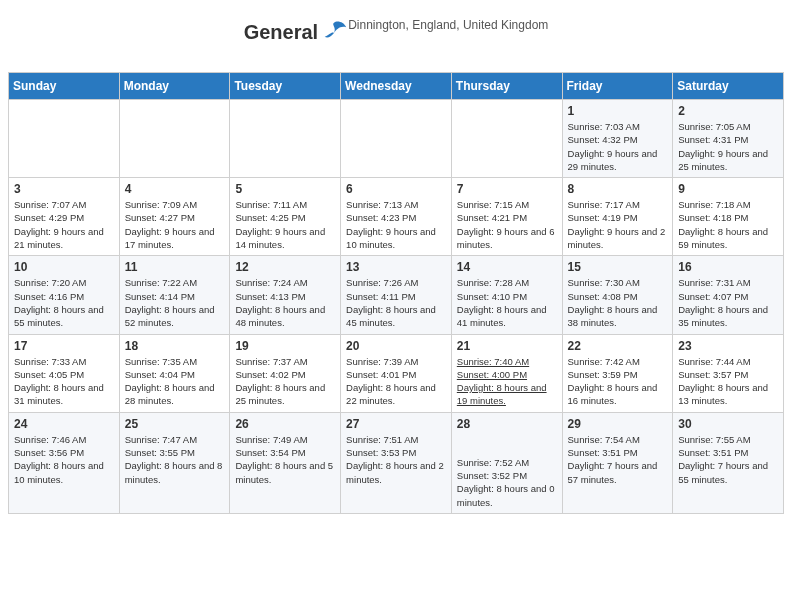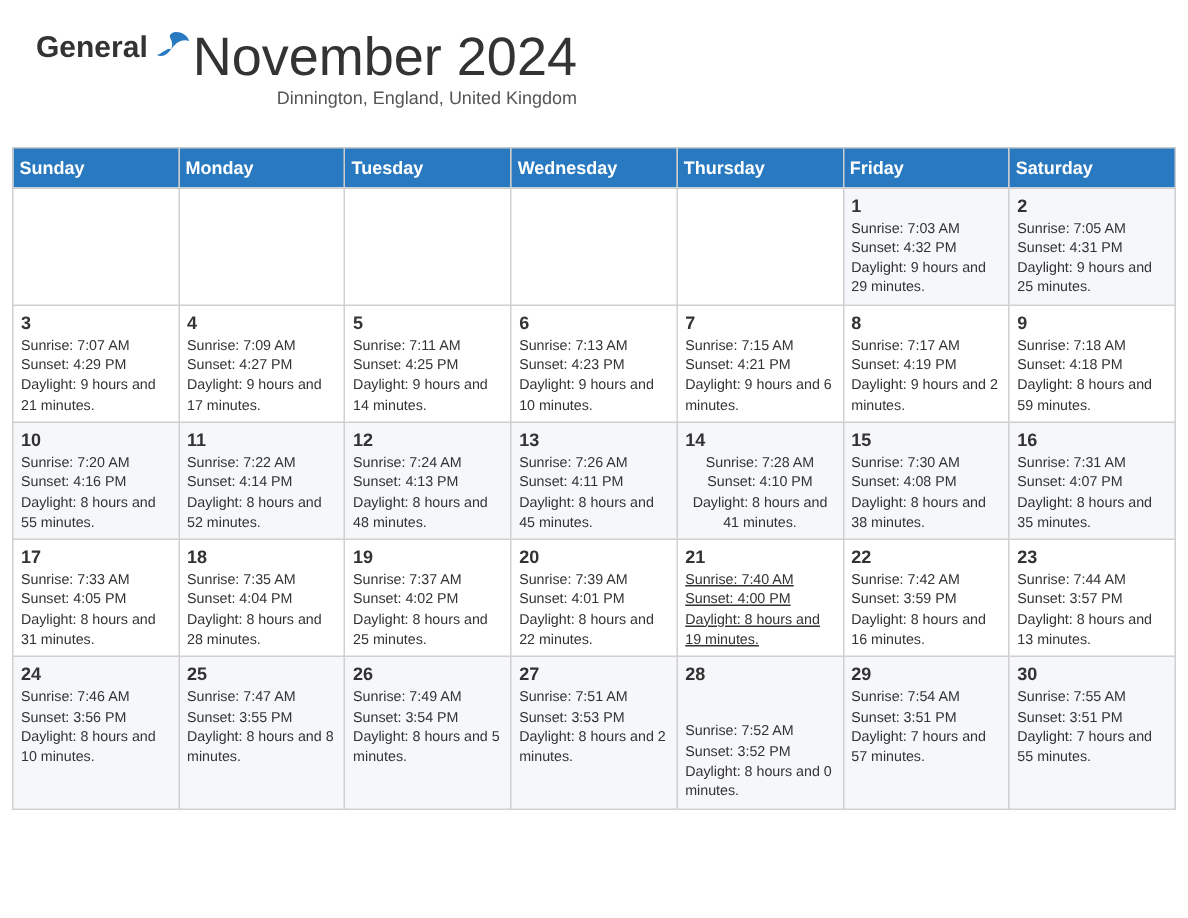--- a/index.html
+++ b/index.html
@@ -1,18 +1,18 @@
 <!DOCTYPE html>
 <html><head>
   <meta charset="utf-8">
   <style>
     * { margin: 0; padding: 0; box-sizing: border-box; }
     body { font-family: Arial, sans-serif; background: #fff; width: 792px; height: 612px; overflow: hidden; }
     
-    .header { display: flex; justify-content: flex-start; align-items: flex-start; padding: 18px 24px 10px 24px; }
+    .header { display: flex; justify-content: center; align-items: flex-start; padding: 18px 24px 10px 24px; }
     
     .logo { display: flex; flex-direction: column; }
     .logo-text { display: flex; align-items: center; }
     .logo-general { font-size: 20px; font-weight: bold; color: #333; }
     .logo-blue { font-size: 20px; font-weight: bold; color: #1a6abf; }
     .logo-bird { width: 28px; height: 28px; margin-left: 2px; }
     
     .title-section { text-align: right; }
     .month-title { font-size: 36px; font-weight: normal; color: #333; line-height: 1.1; }
     .location { font-size: 12px; color: #555; }
@@ -43,21 +43,20 @@
   <div class="logo">
     <div class="logo-text">
       <span class="logo-general">General</span>
       <svg class="logo-bird" viewBox="0 0 30 30">
         <path d="M15 5 C18 2, 26 4, 28 10 C22 8, 18 12, 15 16 C18 10, 12 7, 15 5Z" fill="#2979c0"></path>
         <path d="M15 16 C12 20, 8 22, 5 20 C10 18, 13 14, 15 16Z" fill="#2979c0"></path>
       </svg>
     </div>
   </div>
   <div class="title-section">
-    <div class="month-title">November 2024</div>
     <div class="location">Dinnington, England, United Kingdom</div>
   </div>
 </div>
 
 <div class="calendar-wrapper">
   <table class="calendar">
     <thead>
       <tr>
       <th>Sunday</th>
           <th>Monday</th>
@@ -152,21 +151,21 @@
 Daylight: 8 hours and 48 minutes.</div>
           </td>
           <td>
             <span class="day-number">13</span>
             <div class="day-info" style="white-space: pre-line;">Sunrise: 7:26 AM
 Sunset: 4:11 PM
 Daylight: 8 hours and 45 minutes.</div>
           </td>
           <td>
             <span class="day-number">14</span>
-            <div class="day-info" style="white-space: pre-line; text-align: center;">Sunrise: 7:28 AM
+            <div class="day-info" style="white-space: pre-line;">Sunrise: 7:28 AM
 Sunset: 4:10 PM
 Daylight: 8 hours and 41 minutes.</div>
           </td>
           <td>
             <span class="day-number">15</span>
             <div class="day-info" style="white-space: pre-line;">Sunrise: 7:30 AM
 Sunset: 4:08 PM
 Daylight: 8 hours and 38 minutes.</div>
           </td>
           <td>

